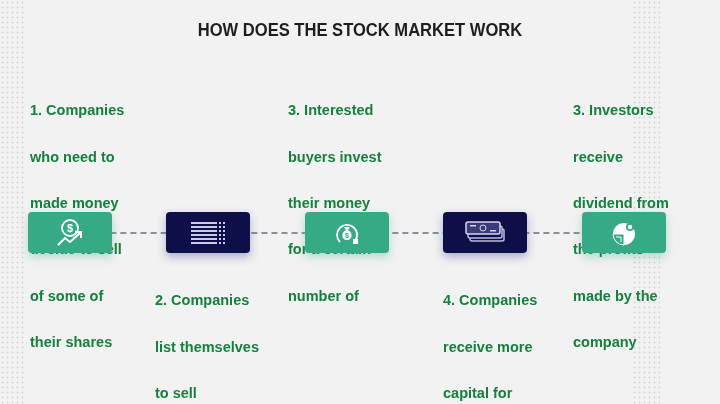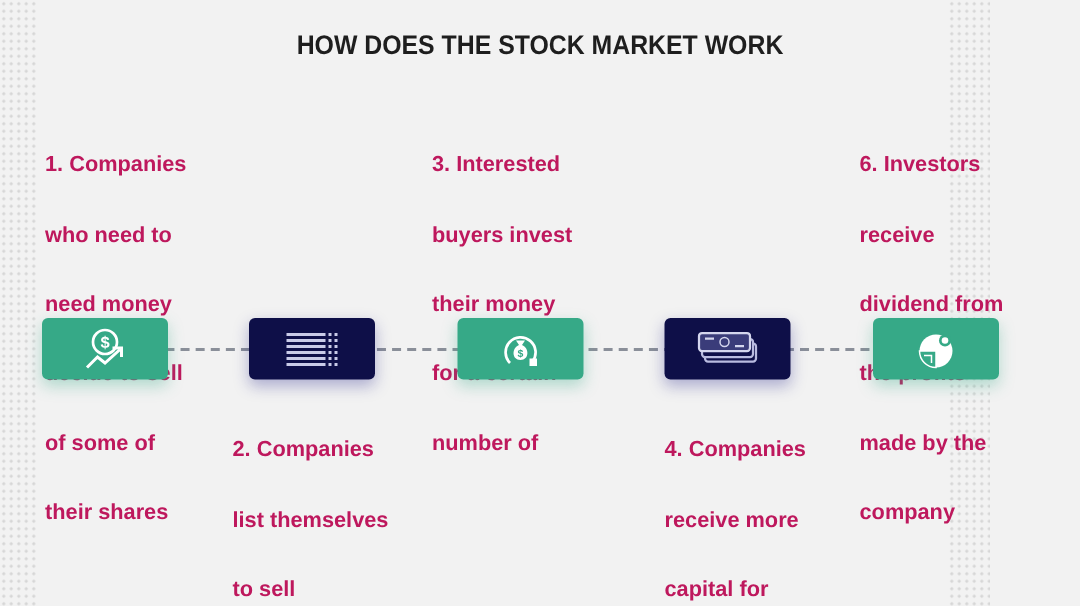--- a/index.html
+++ b/index.html
@@ -26,41 +26,41 @@
     position:absolute; left:70px; width:560px; top:232px; height:0;
     border-top:2px dashed #8a8f99;
   }
   .box {
     position:absolute; top:212px; width:84px; height:41px; border-radius:4px;
     display:flex; align-items:center; justify-content:center;
   }
   .box.green { background:#36a987; box-shadow:0 4px 10px rgba(54,169,135,0.35); }
   .box.navy { background:#0e0f48; box-shadow:0 4px 10px rgba(40,40,140,0.35); }
   .step-text {
-    position:absolute; font-size:14.5px; font-weight:bold; color:#be185d;
+    position:absolute; font-size:14.5px; font-weight:bold; color:#15803d;
     line-height:23.2px; white-space:pre-line; width:130px;
   }
   .step-text .line { display:block; }
   svg { display:block; }
 </style>
 </head>
 <body>
 
 <div class="canvas">
   <div class="dots-left"></div>
   <div class="dots-right"></div>
 
   <div class="title">HOW DOES THE STOCK MARKET WORK</div>
 
   <div class="connector"></div>
 
   <div class="step-text" style="left:30px; top:76px;">
     <span class="line">1. Companies</span>
     <span class="line">who need to</span>
-    <span class="line">need money</span>
+    <span class="line">made money</span>
     <span class="line">decide to sell</span>
     <span class="line">of some of</span>
     <span class="line">their shares</span>
   </div>
   <div class="box green" style="left:28px;">
     <span>
       <svg width="34" height="30" viewBox="0 0 34 30">
         <circle cx="17" cy="10" r="8" fill="none" stroke="#ffffff" stroke-width="1.8"></circle>
         <text x="17" y="14" text-anchor="middle" font-size="11" font-weight="bold" fill="#ffffff" font-family="Liberation Sans, sans-serif">$</text>
         <polyline points="5,27 12,20 17,24 27,15" fill="none" stroke="#ffffff" stroke-width="2"></polyline>
@@ -134,21 +134,21 @@
     </span>
   </div>
   <div class="step-text" style="left:443px; top:266px;">
     <span class="line">4. Companies</span>
     <span class="line">receive more</span>
     <span class="line">capital for</span>
     
   </div>
 
   <div class="step-text" style="left:573px; top:76px;">
-    <span class="line">6. Investors</span>
+    <span class="line">3. Investors</span>
     <span class="line">receive</span>
     <span class="line">dividend from</span>
     <span class="line">the profits</span>
     <span class="line">made by the</span>
     <span class="line">company</span>
   </div>
   <div class="box green" style="left:582px;">
     <span>
       <svg width="30" height="30" viewBox="0 0 30 30">
         <circle cx="15" cy="16" r="11" fill="#ffffff"></circle>

